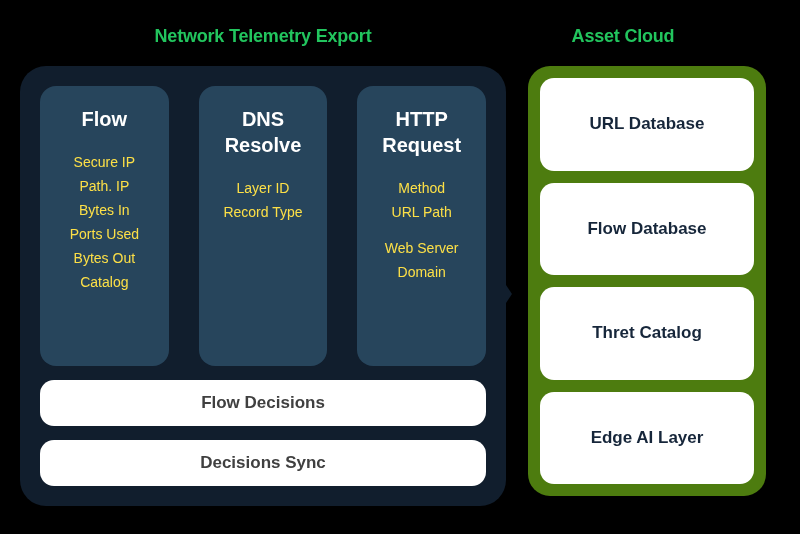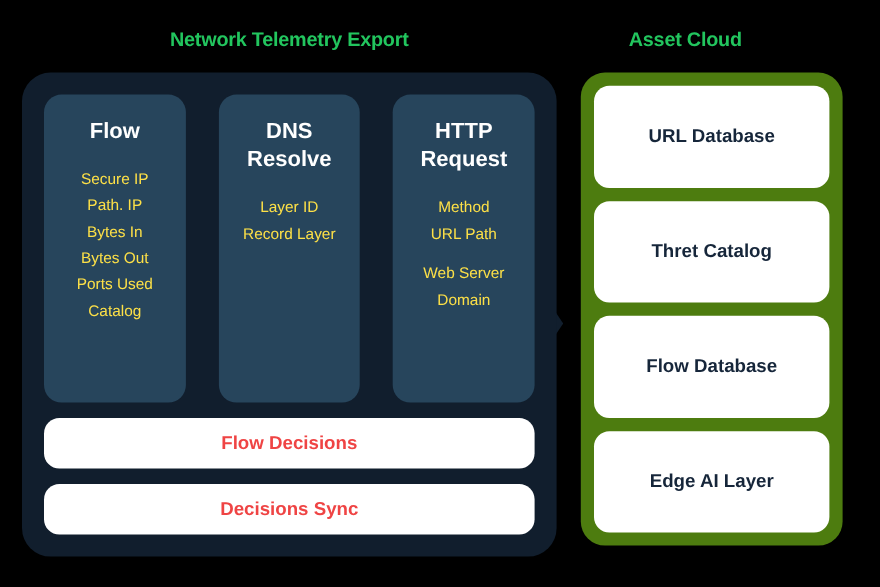--- a/index.html
+++ b/index.html
@@ -114,21 +114,21 @@
   }
 
   .white-bar {
     background: #ffffff;
     border-radius: 14px;
     height: 46px;
     margin-top: 14px;
     display: flex;
     align-items: center;
     justify-content: center;
-    color: #ef4444;
+    color: #404040;
     font-weight: bold;
     font-size: 17px;
   }
 
   
   .right-panel {
     position: absolute;
     left: 528px;
     top: 66px;
     width: 238px;
@@ -178,30 +178,30 @@
   <div class="left-panel">
     <div class="left-inner">
 
       <div class="cards-row">
 
         <div class="feature-card">
           <div class="card-title">Flow</div>
           <div class="card-item">Secure IP</div>
           <div class="card-item">Path. IP</div>
           <div class="card-item">Bytes In</div>
+          <div class="card-item">Ports Used</div>
           <div class="card-item">Bytes Out</div>
-          <div class="card-item">Ports Used</div>
           <div class="card-item">Catalog</div>
         </div>
 
         <div class="feature-card">
           <div class="card-title">DNS
 Resolve</div>
           <div class="card-item">Layer ID</div>
-          <div class="card-item">Record Layer</div>
+          <div class="card-item">Record Type</div>
         </div>
 
         <div class="feature-card">
           <div class="card-title">HTTP
 Request</div>
           <div class="card-item">Method</div>
           <div class="card-item">URL Path</div>
           <div class="card-item gap-before">Web Server
 Domain</div>
         </div>
@@ -211,18 +211,18 @@
       <div class="white-bar">Flow Decisions</div>
       <div class="white-bar">Decisions Sync</div>
 
     </div>
   </div>
 
   <div class="orange-notch"></div>
 
   <div class="right-panel">
     <div class="cloud-card">URL Database</div>
+    <div class="cloud-card">Flow Database</div>
     <div class="cloud-card">Thret Catalog</div>
-    <div class="cloud-card">Flow Database</div>
     <div class="cloud-card">Edge AI Layer</div>
   </div>
 
 </div>
 
 </body></html>

